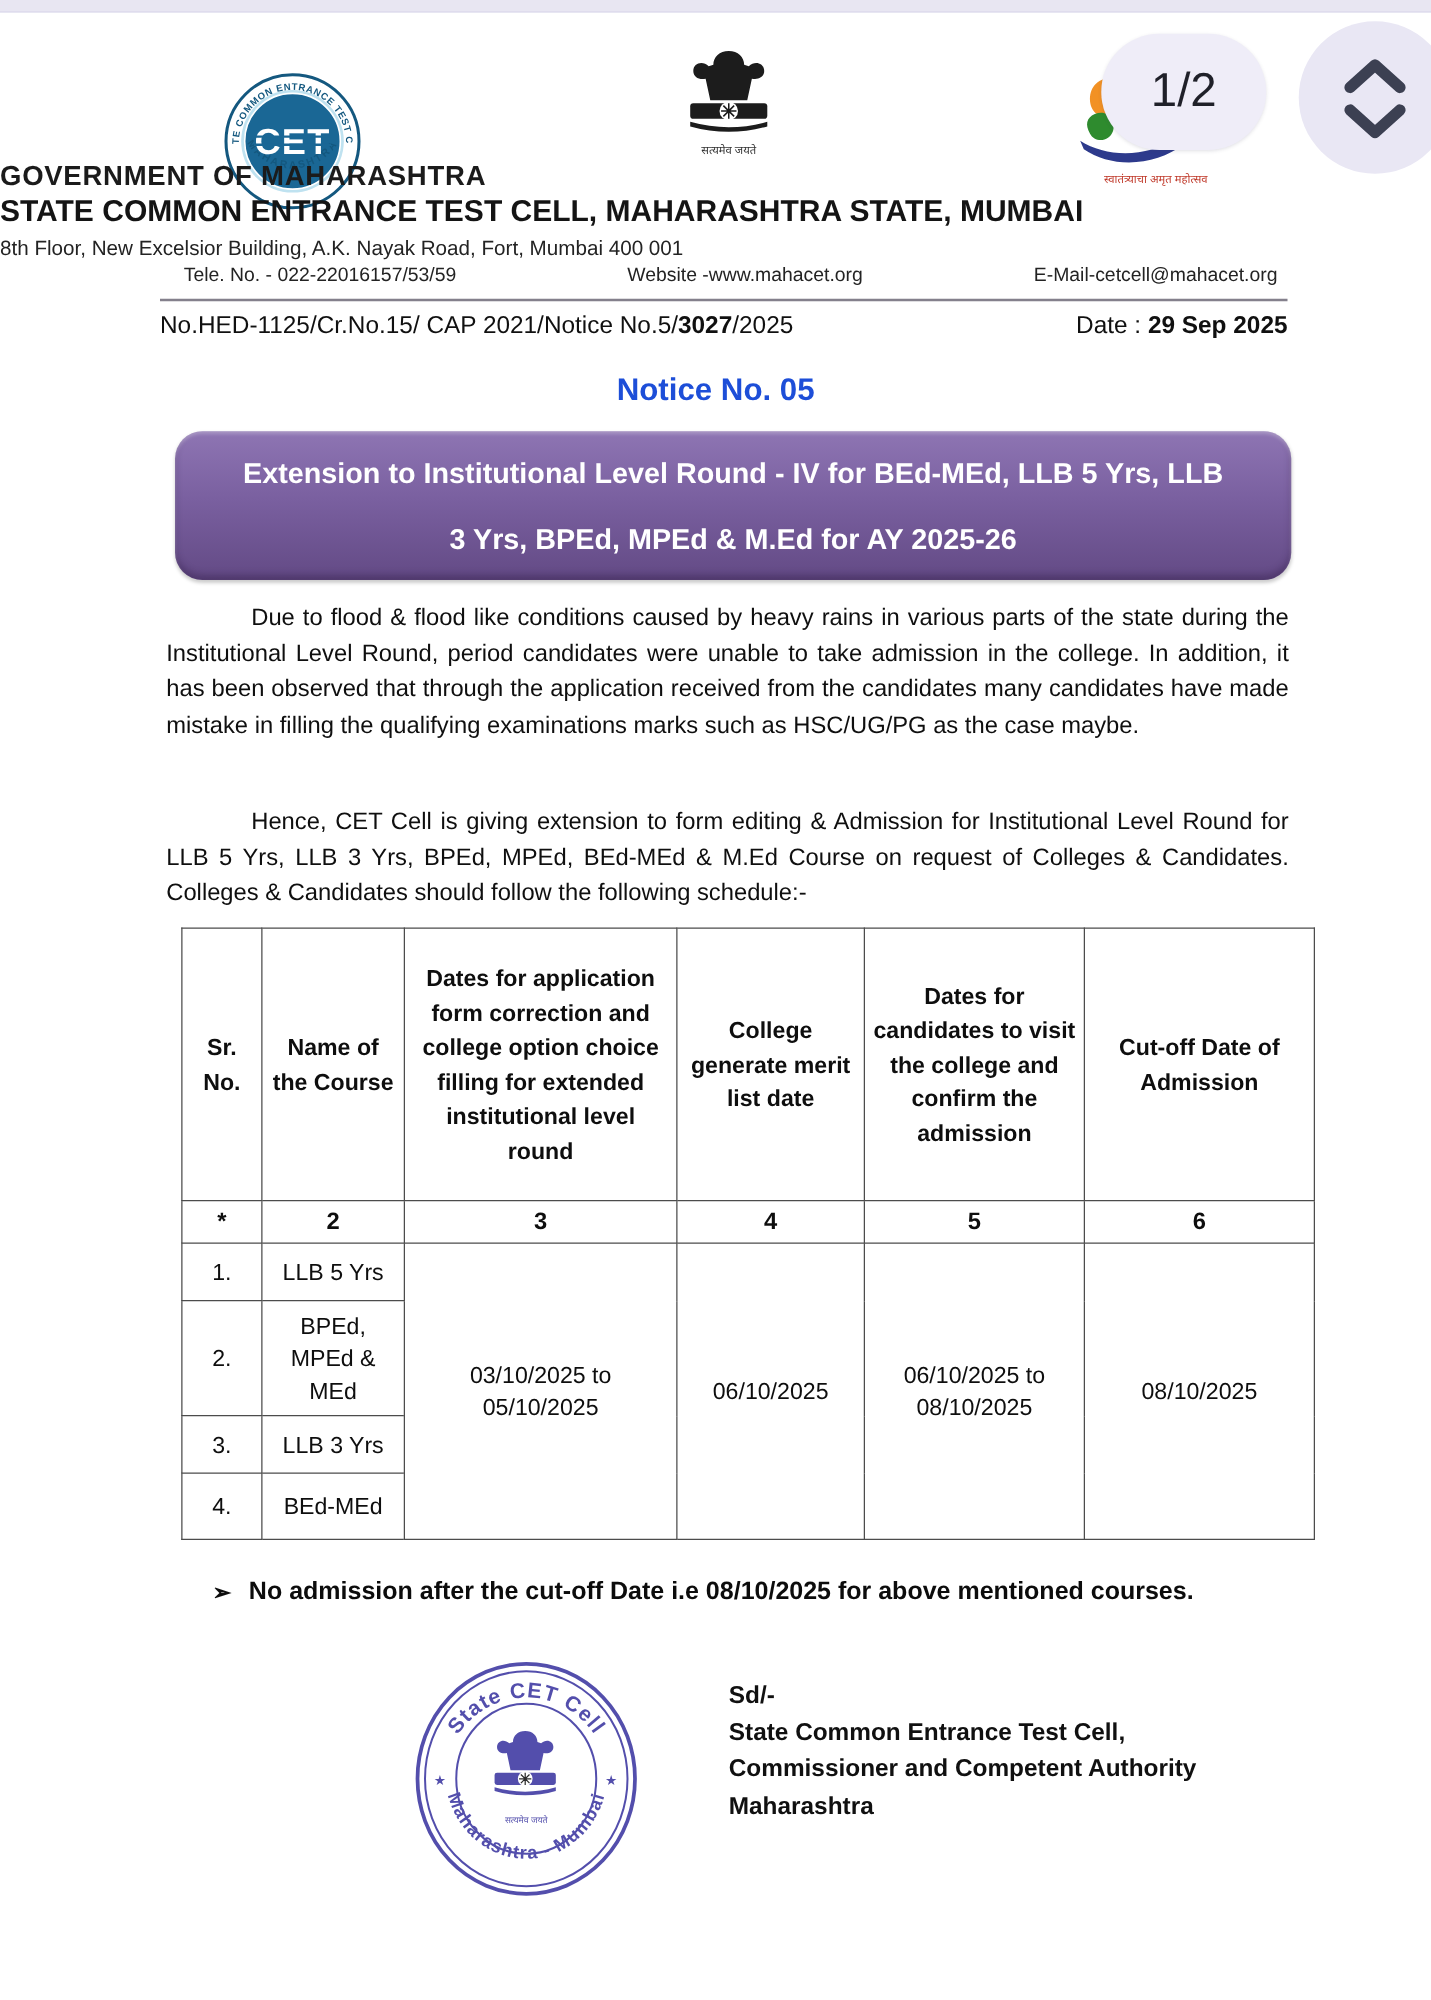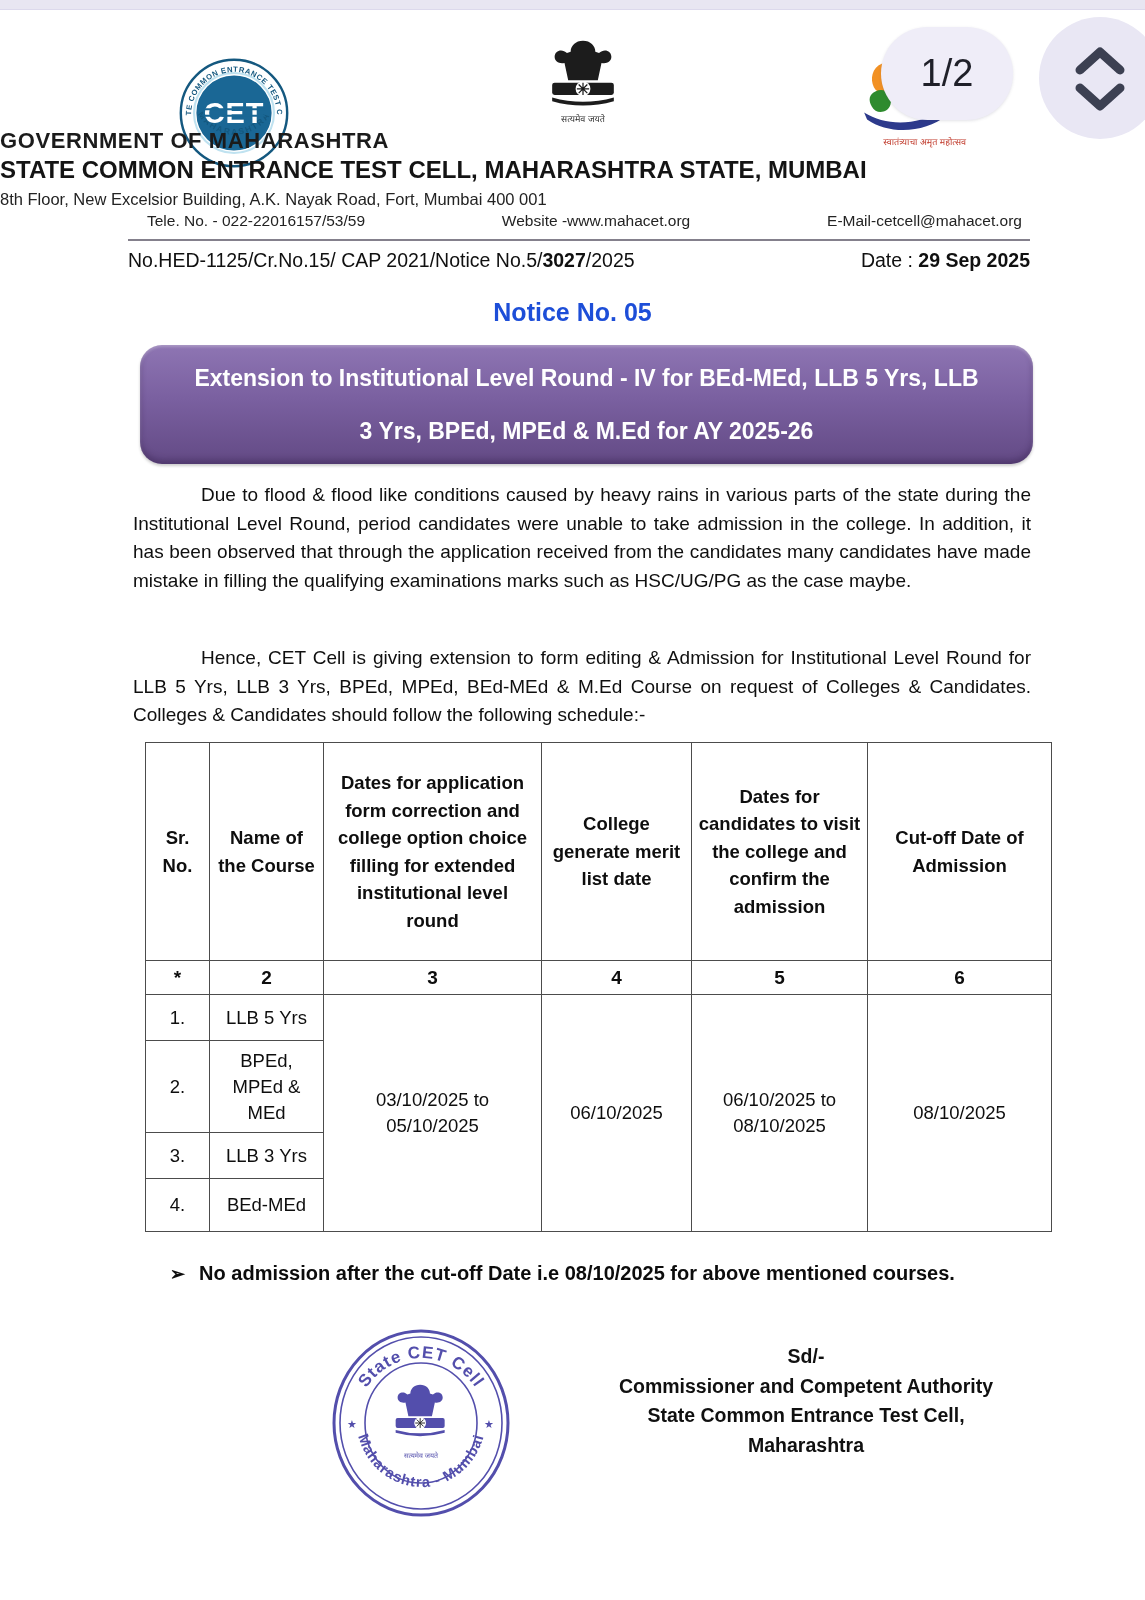--- a/index.html
+++ b/index.html
@@ -49,21 +49,21 @@
   tr.index-row td { font-weight:bold; font-size:19px; height:34px; }
   tbody td { font-size:18.5px; line-height:26px; }
   tbody tr.r1 { height:46px; }
   tbody tr.r2 { height:92px; }
   tbody tr.r3 { height:46px; }
   tbody tr.r4 { height:53px; }
 
   .note-row { position:absolute; top:1262px; left:170px; width:880px; display:flex; gap:14px; font-size:20px; font-weight:bold; color:#0c0c0c; }
   .note-bullet { font-size:18px; margin-top:1px; }
 
-  .signature { position:absolute; top:1342px; left:583px; width:390px; text-align:center; font-size:19.5px; font-weight:bold; line-height:29.5px; color:#101010;margin-left:28px; }
+  .signature { position:absolute; top:1342px; left:583px; width:390px; text-align:left; font-size:19.5px; font-weight:bold; line-height:29.5px; color:#101010; }
 
   .stamp { position:absolute; left:330px; top:1326px; width:182px; height:194px; opacity:.92; }
 
   .defs-holder { position:absolute; width:0; height:0; overflow:hidden; }
 </style>
 </head>
 <body>
 
 <svg class="defs-holder" aria-hidden="true">
   <defs>
@@ -233,17 +233,17 @@
       </text>
       <text x="17" y="102" font-size="11" fill="#4540a5">★</text>
       <text x="154" y="102" font-size="11" fill="#4540a5">★</text>
       <use href="#emblem-shape" x="62" y="58" fill="#4540a5" transform="scale(0.98)"></use>
       <text x="91" y="132" text-anchor="middle" font-size="7" fill="#4540a5">सत्यमेव जयते</text>
     </svg>
   </div>
 
   <div class="signature">
     <div>Sd/-</div>
+    <div>State Common Entrance Test Cell,</div>
     <div>Commissioner and Competent Authority</div>
-    <div>State Common Entrance Test Cell,</div>
     <div>Maharashtra</div>
   </div>
 </div>
 
 </body></html>

